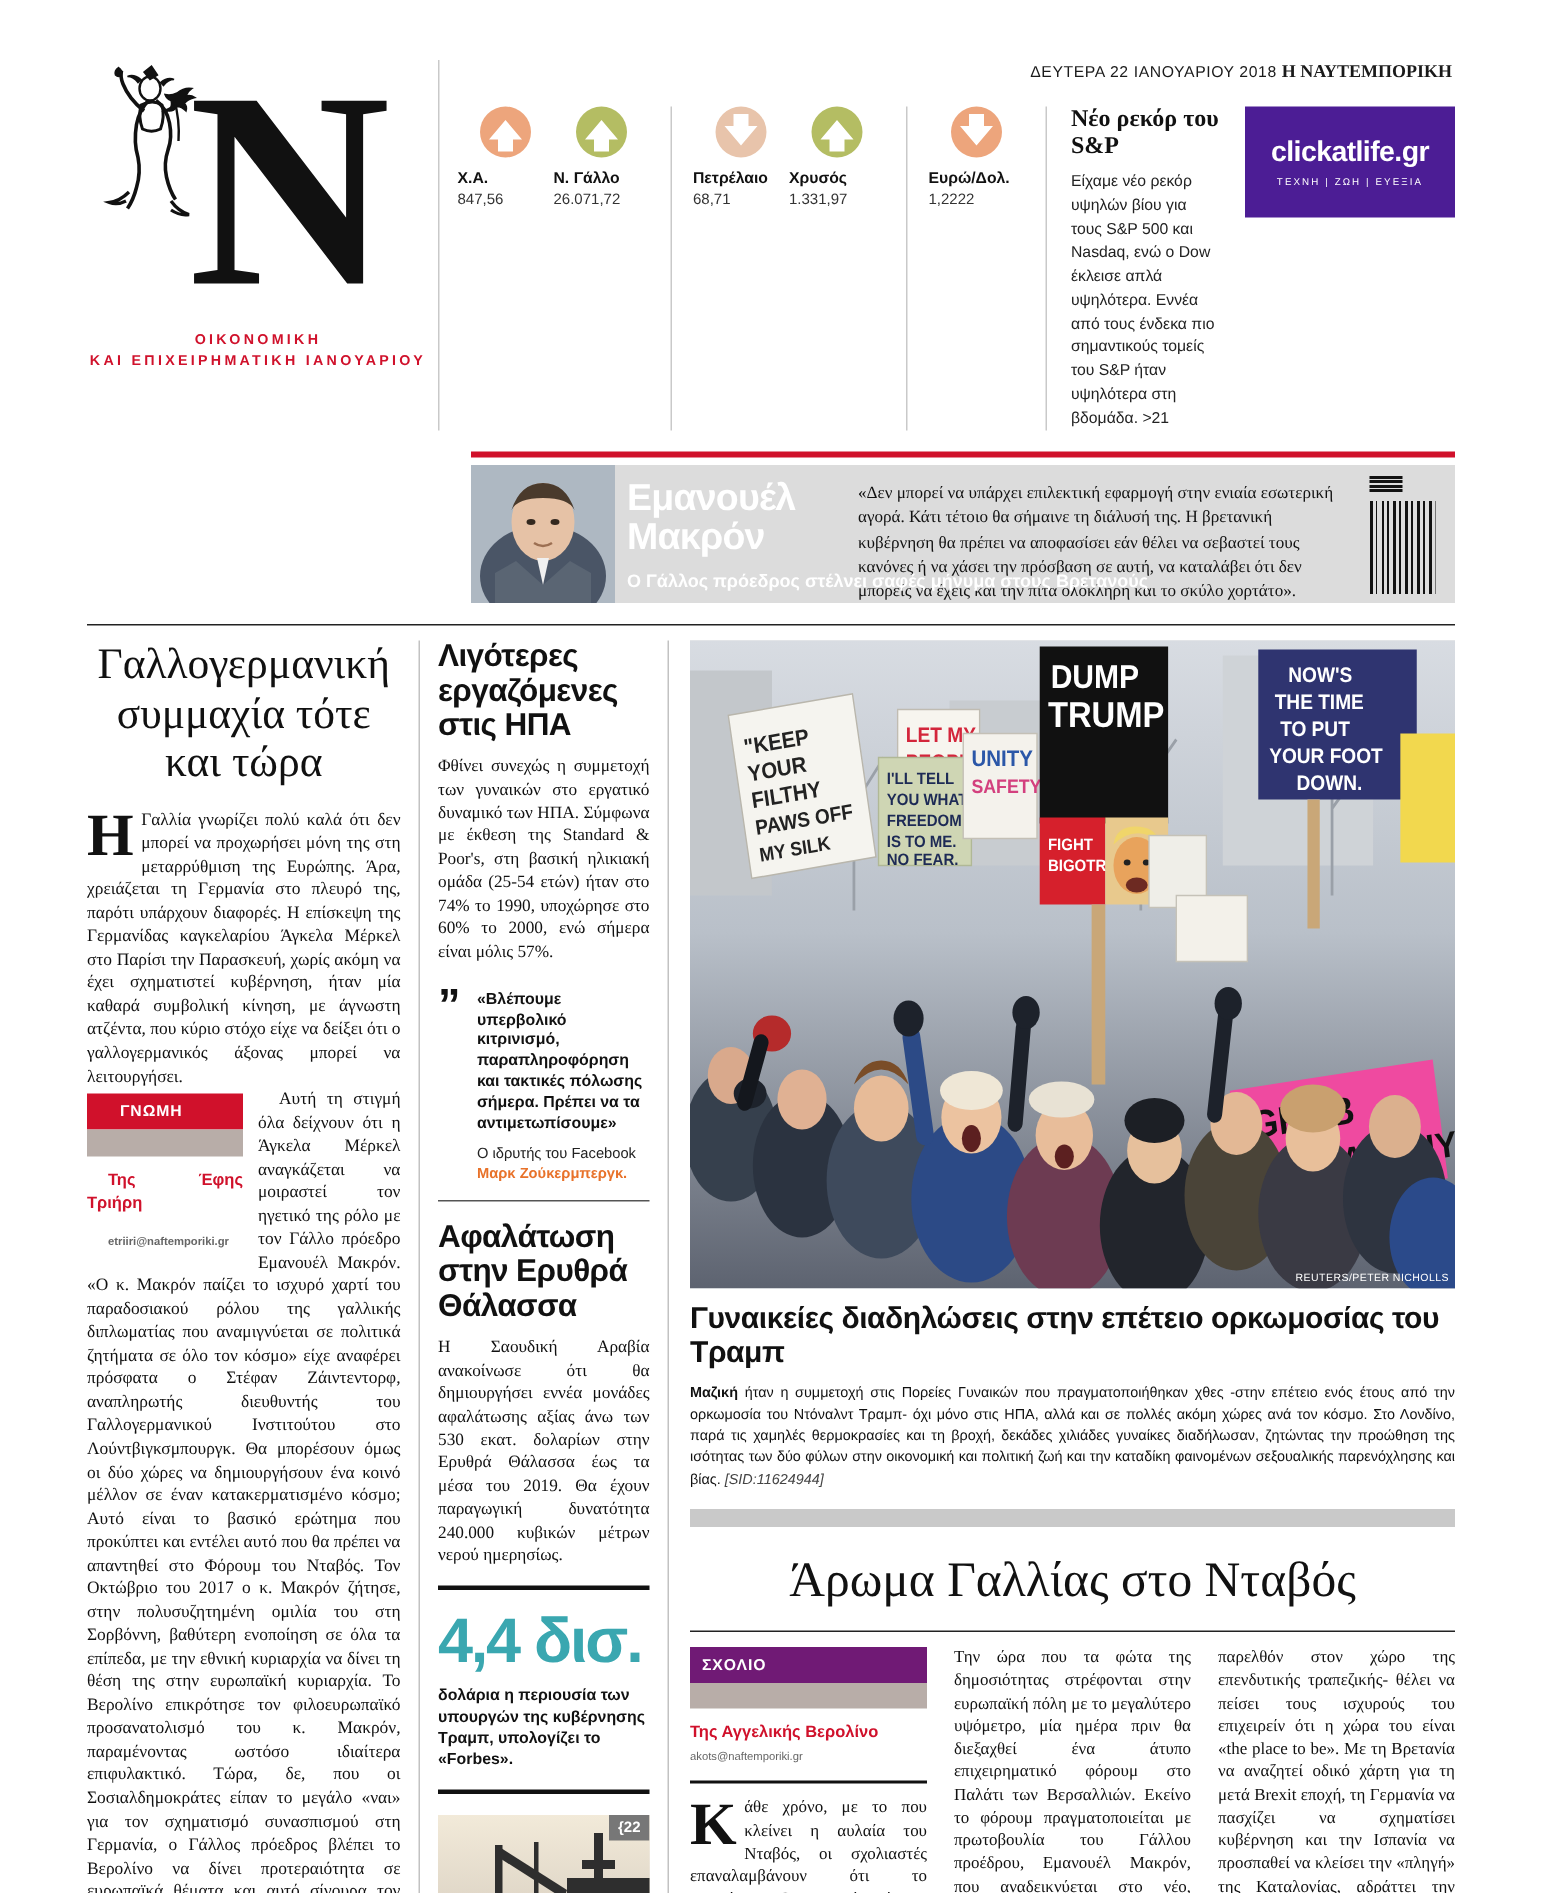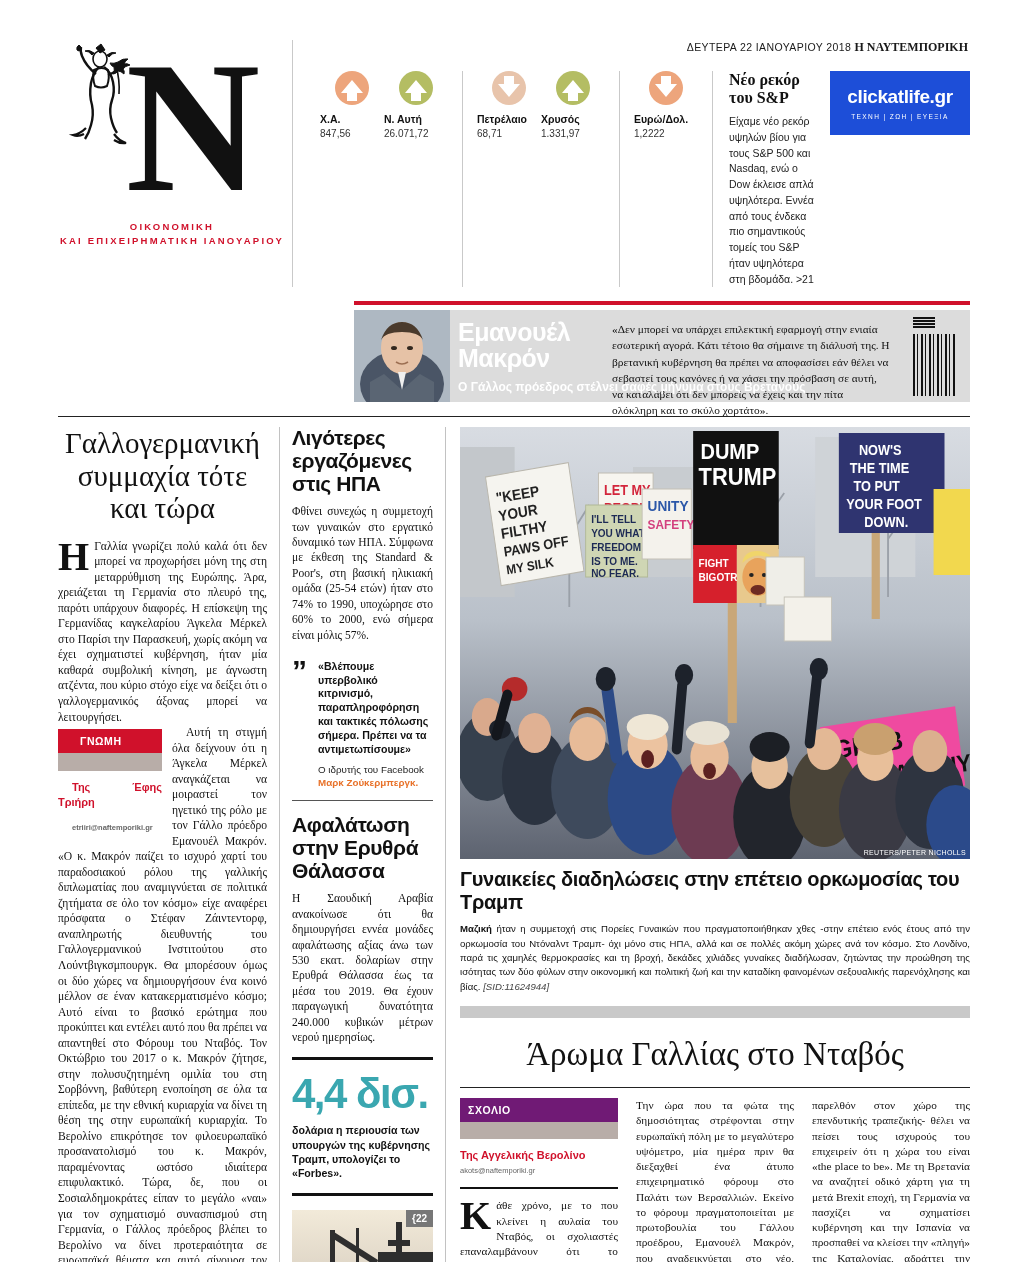--- a/index.html
+++ b/index.html
@@ -21,42 +21,42 @@
     font-family: "Liberation Serif", serif;
     font-size: 186px; line-height: 0.86; font-weight: 700;
     text-align: center; letter-spacing: -2px; color: #111;
     padding-left: 40px;
   }
   .mast-sub1 { text-align: center; color: #d0112b; font-family: "Liberation Sans", sans-serif;
     font-size: 9.5px; letter-spacing: 2.2px; font-weight: 700; margin-top: 13px; }
   .mast-sub2 { text-align: center; color: #d0112b; font-family: "Liberation Sans", sans-serif;
     font-size: 9.5px; letter-spacing: 2.2px; font-weight: 700; margin-top: 3px; }
 
-  .rightTop { flex: 1; padding-left: 27px; border-left: 1px solid #c9c9c9; margin-left: 6px; }
+  .rightTop { flex: 1; padding-left: 12px; border-left: 1px solid #c9c9c9; margin-left: 6px; }
   .dateline { text-align: right; font-family: "Liberation Sans", sans-serif; font-size: 10.5px;
     letter-spacing: .4px; color: #1a1a1a; padding-right: 2px; }
   .dateline b { font-family: "Liberation Serif", serif; font-weight: 700; font-size: 12px; letter-spacing: 0; }
 
   .tickerrow { display: flex; margin-top: 16px; align-items: stretch; }
   .tgroup { display: flex; padding: 0 14px; border-right: 1px solid #c9c9c9; }
   .tgroup:first-child { padding-left: 0; }
   .titem { width: 64px; text-align: left; }
   .tcirc { width: 34px; height: 34px; border-radius: 50%; margin: 0 auto 8px; position: relative; }
   .tlabel { font-family: "Liberation Sans", sans-serif; font-size: 10.5px; font-weight: 700; color: #111; }
   .tval { font-family: "Liberation Sans", sans-serif; font-size: 10px; color: #333; margin-top: 3px; }
   .tnews { flex: 1; padding: 0 16px; }
   .tnews h3 { font-family: "Liberation Serif", serif; font-size: 16px; font-weight: 700; margin-bottom: 7px; }
   .tnews p { font-family: "Liberation Sans", sans-serif; font-size: 10.5px; line-height: 1.5; color: #222; }
-  .adbox { width: 140px; flex: 0 0 140px; background: #1d4ed8; color: #fff;
-    display: flex; flex-direction: column; align-items: center; justify-content: center; height: 64px; }
+  .adbox { width: 140px; flex: 0 0 140px; background: #4c1d95; color: #fff;
+    display: flex; flex-direction: column; align-items: center; justify-content: center; height: 74px; }
   .adbox .a1 { font-family: "Liberation Sans", sans-serif; font-weight: 700; font-size: 19px; letter-spacing: -.4px; }
   .adbox .a2 { font-family: "Liberation Sans", sans-serif; font-size: 6.5px; letter-spacing: 1.4px; margin-top: 5px; }
 
   
-  .macron-wrap { margin-top: 14px; display: flex; gap: 40px; }
+  .macron-wrap { margin-top: 14px; display: flex; }
   .macron-spacer { width: 228px; flex: 0 0 228px; }
   .macron-outer { flex: 1; margin-left: 28px; }
   .macron-rule { height: 4px; background: #d0112b; }
   .macron { display: flex; background: #dcdcdc; height: 92px; margin-top: 5px; }
   .mphoto { width: 96px; flex: 0 0 96px; background: linear-gradient(#b9c3cc,#8d99a5); position: relative; overflow: hidden; }
   .mname { width: 158px; flex: 0 0 158px; padding: 10px 6px 0 8px; }
   .mname .l1, .mname .l2 { font-family: "Liberation Sans", sans-serif; font-weight: 700;
     font-size: 25px; color: #fff; line-height: 1.02; letter-spacing: -.5px; }
   .mquote { flex: 1; padding: 11px 10px 0 4px; font-family: "Liberation Serif", serif;
     font-size: 11.4px; line-height: 1.42; color: #111; }
@@ -189,21 +189,21 @@
               </div>
             <div class="tlabel">Χ.Α.</div>
             <div class="tval">847,56</div>
           </div>
           <div class="titem">
             <div class="tcirc" id="tc1" style="background: rgb(180, 189, 99);">
                 <svg viewBox="0 0 34 34" width="34" height="34" style="position: absolute; left: 0px; top: 0px;">
                   <path fill="#ffffff" d="M17 9 L28 22 L22 22 L22 30 L12 30 L12 22 L6 22 Z"></path>
                 </svg>
               </div>
-            <div class="tlabel">Ν. Αυτή</div>
+            <div class="tlabel">Ν. Γάλλο</div>
             <div class="tval">26.071,72</div>
           </div>
         </div>
         <div class="tgroup">
           <div class="titem">
             <div class="tcirc" id="tc2" style="background: rgb(232, 196, 171);">
                 <svg viewBox="0 0 34 34" width="34" height="34" style="position: absolute; left: 0px; top: 0px;">
                   <path fill="#ffffff" d="M17 26 L6 13 L12 13 L12 5 L22 5 L22 13 L28 13 Z"></path>
                 </svg>
               </div>

